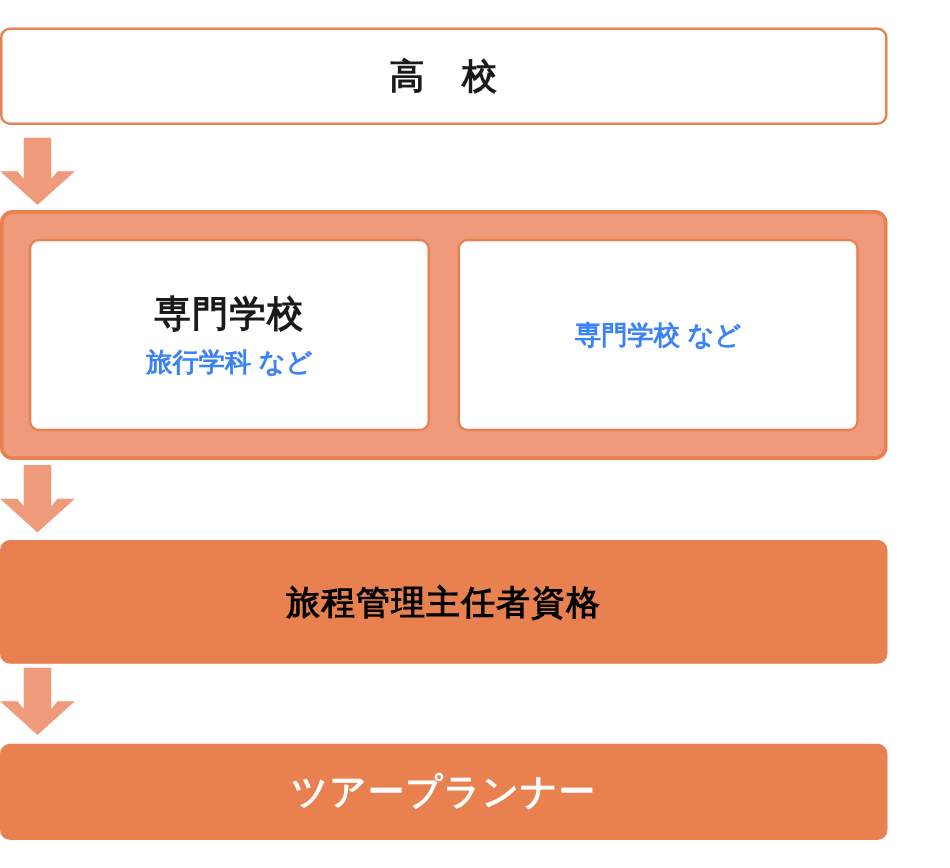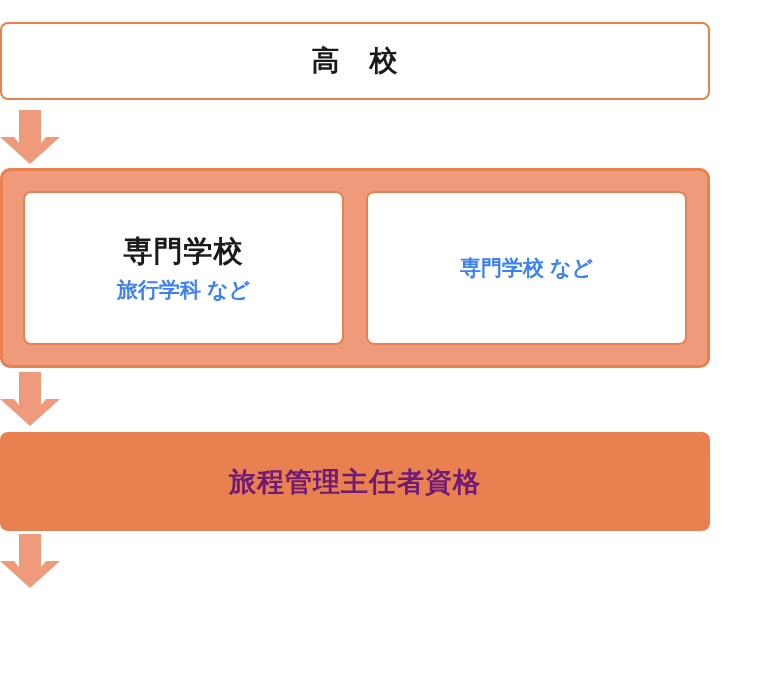--- a/index.html
+++ b/index.html
@@ -42,21 +42,21 @@
     border: 2px solid #E8814F;
     border-radius: 8px;
     display: flex; flex-direction: column;
     align-items: center; justify-content: center; gap: 4px;
   }
   .edu-title { font-size: 29px; color: #1A1A1A; letter-spacing: 1px; }
   .edu-subtitle { font-size: 21px; color: #3b82f6; }
 
   .qual-box {
     margin-top: 6px; height: 99px;
-    background: #E8814F; color: #701a75;
+    background: #E8814F; color: #000000;
     display: flex; flex-direction: column;
     align-items: center; justify-content: center;
     font-size: 27px; line-height: 38px; text-align: center;
     letter-spacing: 1px;
   }
 
   .career-box {
     margin-top: 7px; height: 77px;
     background: #E8814F; color: #ffffff;
     display: flex; align-items: center; justify-content: center;
@@ -91,14 +91,17 @@
   </svg>
 
   <div class="w-box qual-box">
     <div>旅程管理主任者資格</div>
   </div>
 
   <svg class="arrow arrow-3" width="60" height="54" viewBox="0 0 60 54" aria-hidden="true">
     <polygon points="19,0 41,0 41,33 46,27 60,27 30,54 0,27 14,27 19,33"></polygon>
   </svg>
 
+  <div class="w-box career-box">
+    <span>ツアープランナー</span>
+  </div>
 
 </div>
 
 </body></html>

